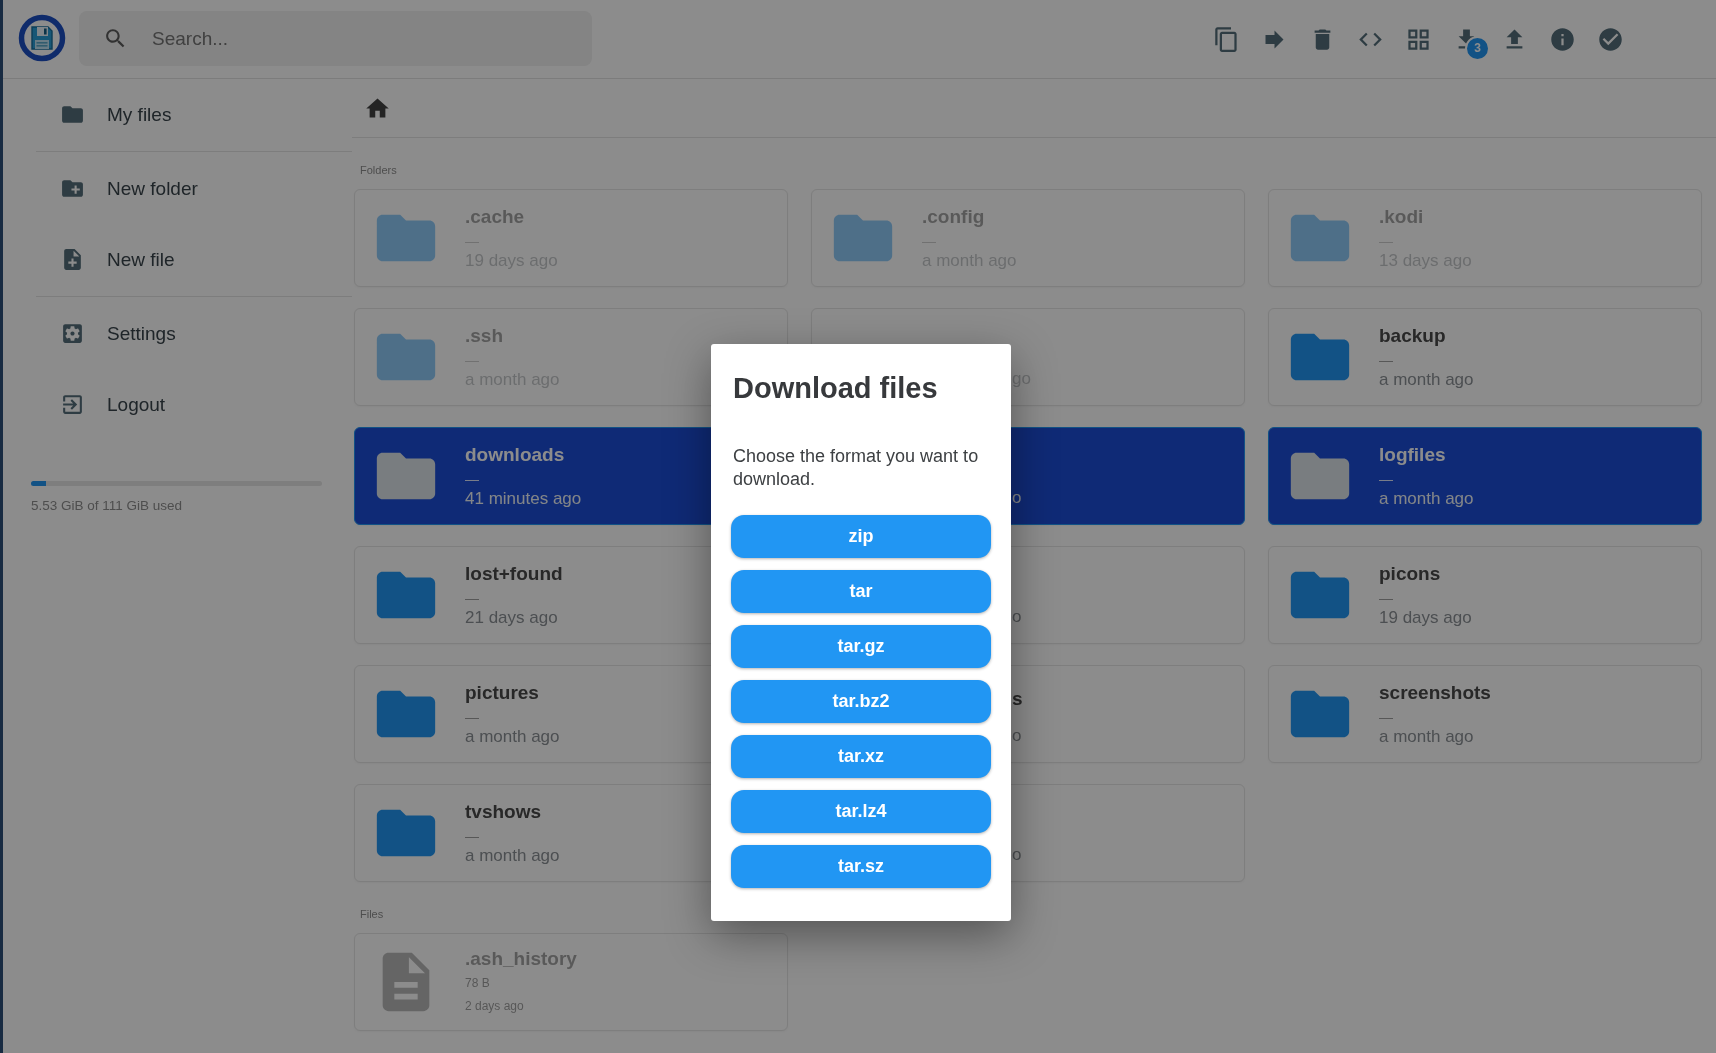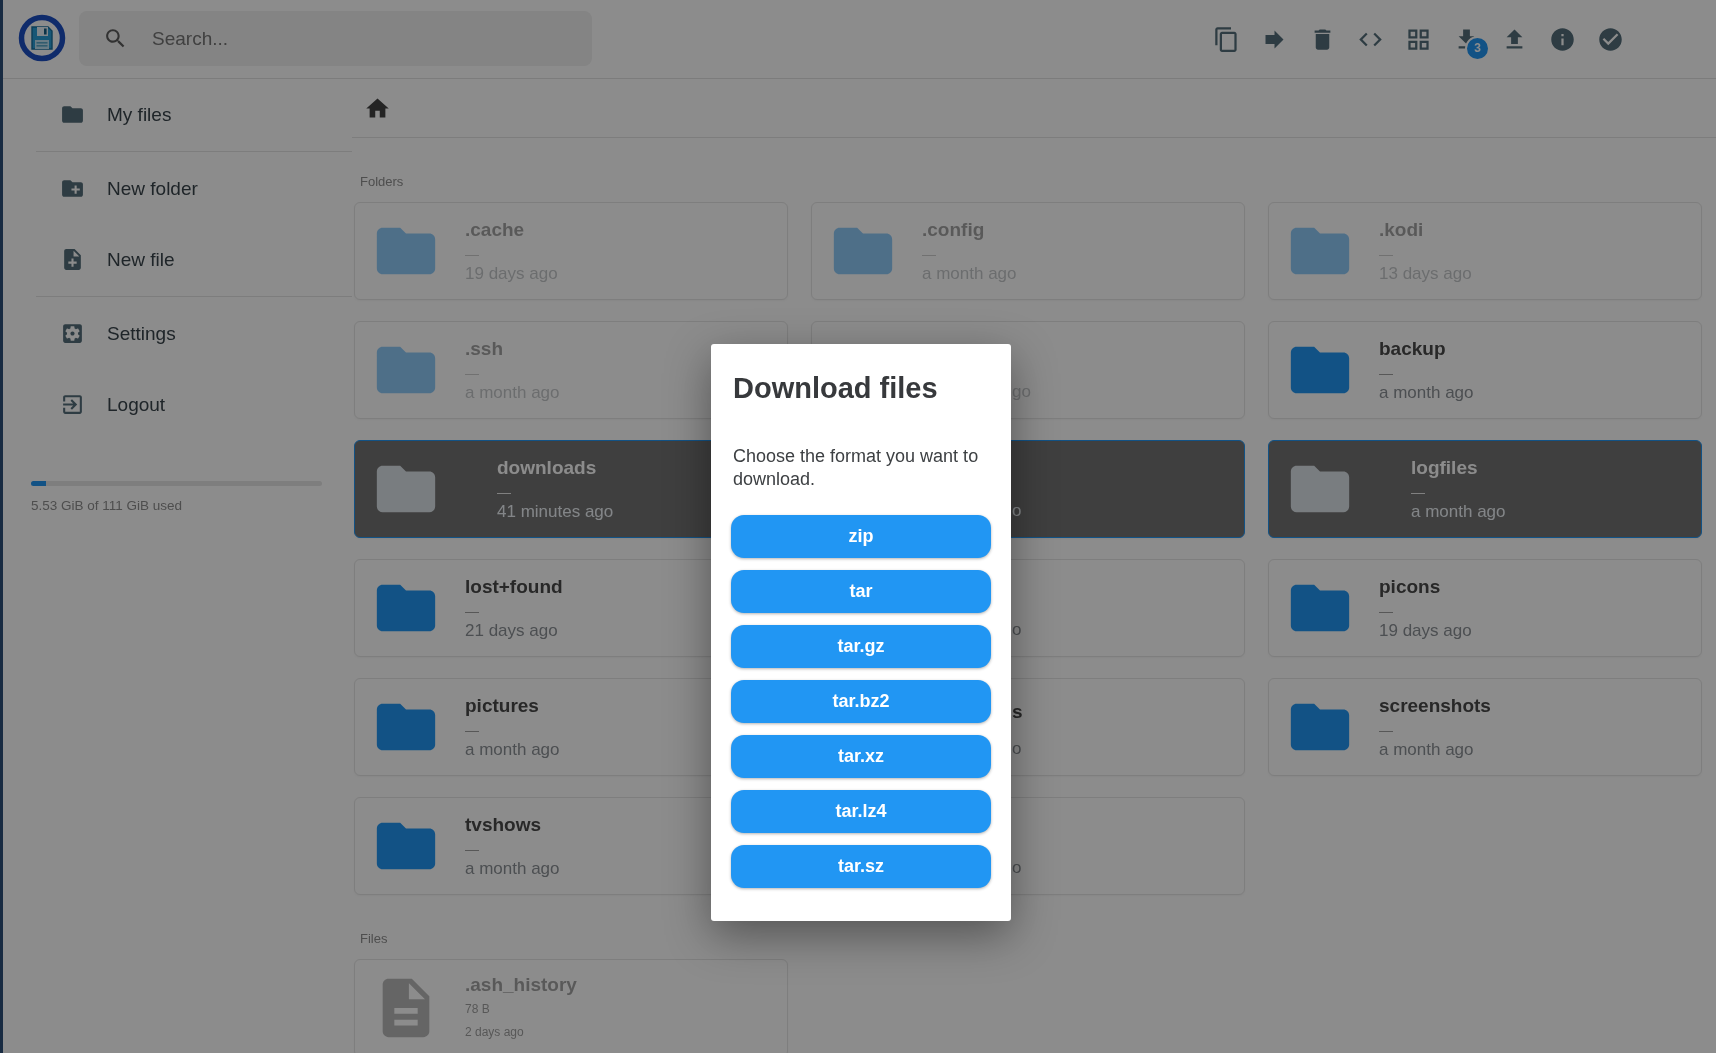--- a/index.html
+++ b/index.html
@@ -27,34 +27,34 @@
   .side-divider{border-top:1px solid #e4e4e4;margin:1px 0;}
   .usage{position:absolute;left:28px;top:402px;width:291px;}
   .usage-bar{height:5px;background:#e6e6e6;border-radius:3px;overflow:hidden;}
   .usage-fill{height:100%;background:#2196f3;}
   .usage-text{margin-top:12px;font-size:13.5px;color:#8e8e8e;}
 
   
   .main{position:absolute;left:352px;top:79px;right:0;bottom:0;background:#fff;}
   .breadcrumbs{height:58px;border-bottom:1px solid #e4e4e4;display:flex;align-items:center;padding-left:12px;}
   .breadcrumbs svg{width:27px;height:27px;fill:#424242;cursor:pointer;}
-  .section-label{font-size:13px;color:#8e8e8e;margin:36px 0 13px 8px;}
+  .section-label{font-size:11px;color:#8e8e8e;margin:26px 0 13px 8px;}
   .grid{display:grid;grid-template-columns:repeat(3,434px);column-gap:23px;row-gap:21px;margin-left:2px;}
   .card{position:relative;height:98px;background:#fff;border:1px solid #e6e6e6;border-radius:6px;display:flex;align-items:center;box-sizing:border-box;cursor:pointer;box-shadow:0 1px 2px rgba(0,0,0,0.04);}
   .card-empty{height:98px;}
   .card-icon{width:70px;height:70px;margin-left:16px;flex:none;}
   .card-icon svg{width:70px;height:70px;fill:#2196f3;display:block;}
   .file-card .card-icon svg{fill:#757575;}
   .card-text{margin-left:24px;display:flex;flex-direction:column;}
   .name{font-size:19px;font-weight:bold;color:#4a4a4a;line-height:22px;}
   .dash{font-size:14px;color:#9e9e9e;margin:6px 0 3px;line-height:14px;}
   .date{font-size:17px;color:#8b9095;line-height:20px;}
   .fsize{font-size:12px;color:#404040;margin-top:4px;line-height:19px;}
   .hidden-item .card-icon,.hidden-item .card-text,.hidden-item .frag-name,.hidden-item .frag-date{opacity:.5;}
-  .card.selected{background:#737373;border-color:#2196f3;gap:32px;}
+  .card.selected{background:#1d4ed8;border-color:#2196f3;}
   .card.selected .card-icon svg{fill:#dde4ea;}
   .card.selected .name,.card.selected .frag-name{color:#fff;}
   .card.selected .dash{color:rgba(255,255,255,.85);}
   .card.selected .date,.card.selected .frag-date{color:#eef3f7;}
   .frag-name{position:absolute;left:200px;top:22px;font-size:19px;font-weight:bold;color:#4a4a4a;}
   .frag-date{position:absolute;left:200px;top:60px;font-size:17px;color:#8b9095;}
 
   
   .overlay{position:absolute;inset:0;background:rgba(0,0,0,0.45);z-index:20;}
   .modal{position:absolute;left:711px;top:344px;width:300px;height:577px;background:#fff;border-radius:3px;z-index:30;box-shadow:0 14px 45px rgba(0,0,0,.4);padding:24px 20px;box-sizing:border-box;}

